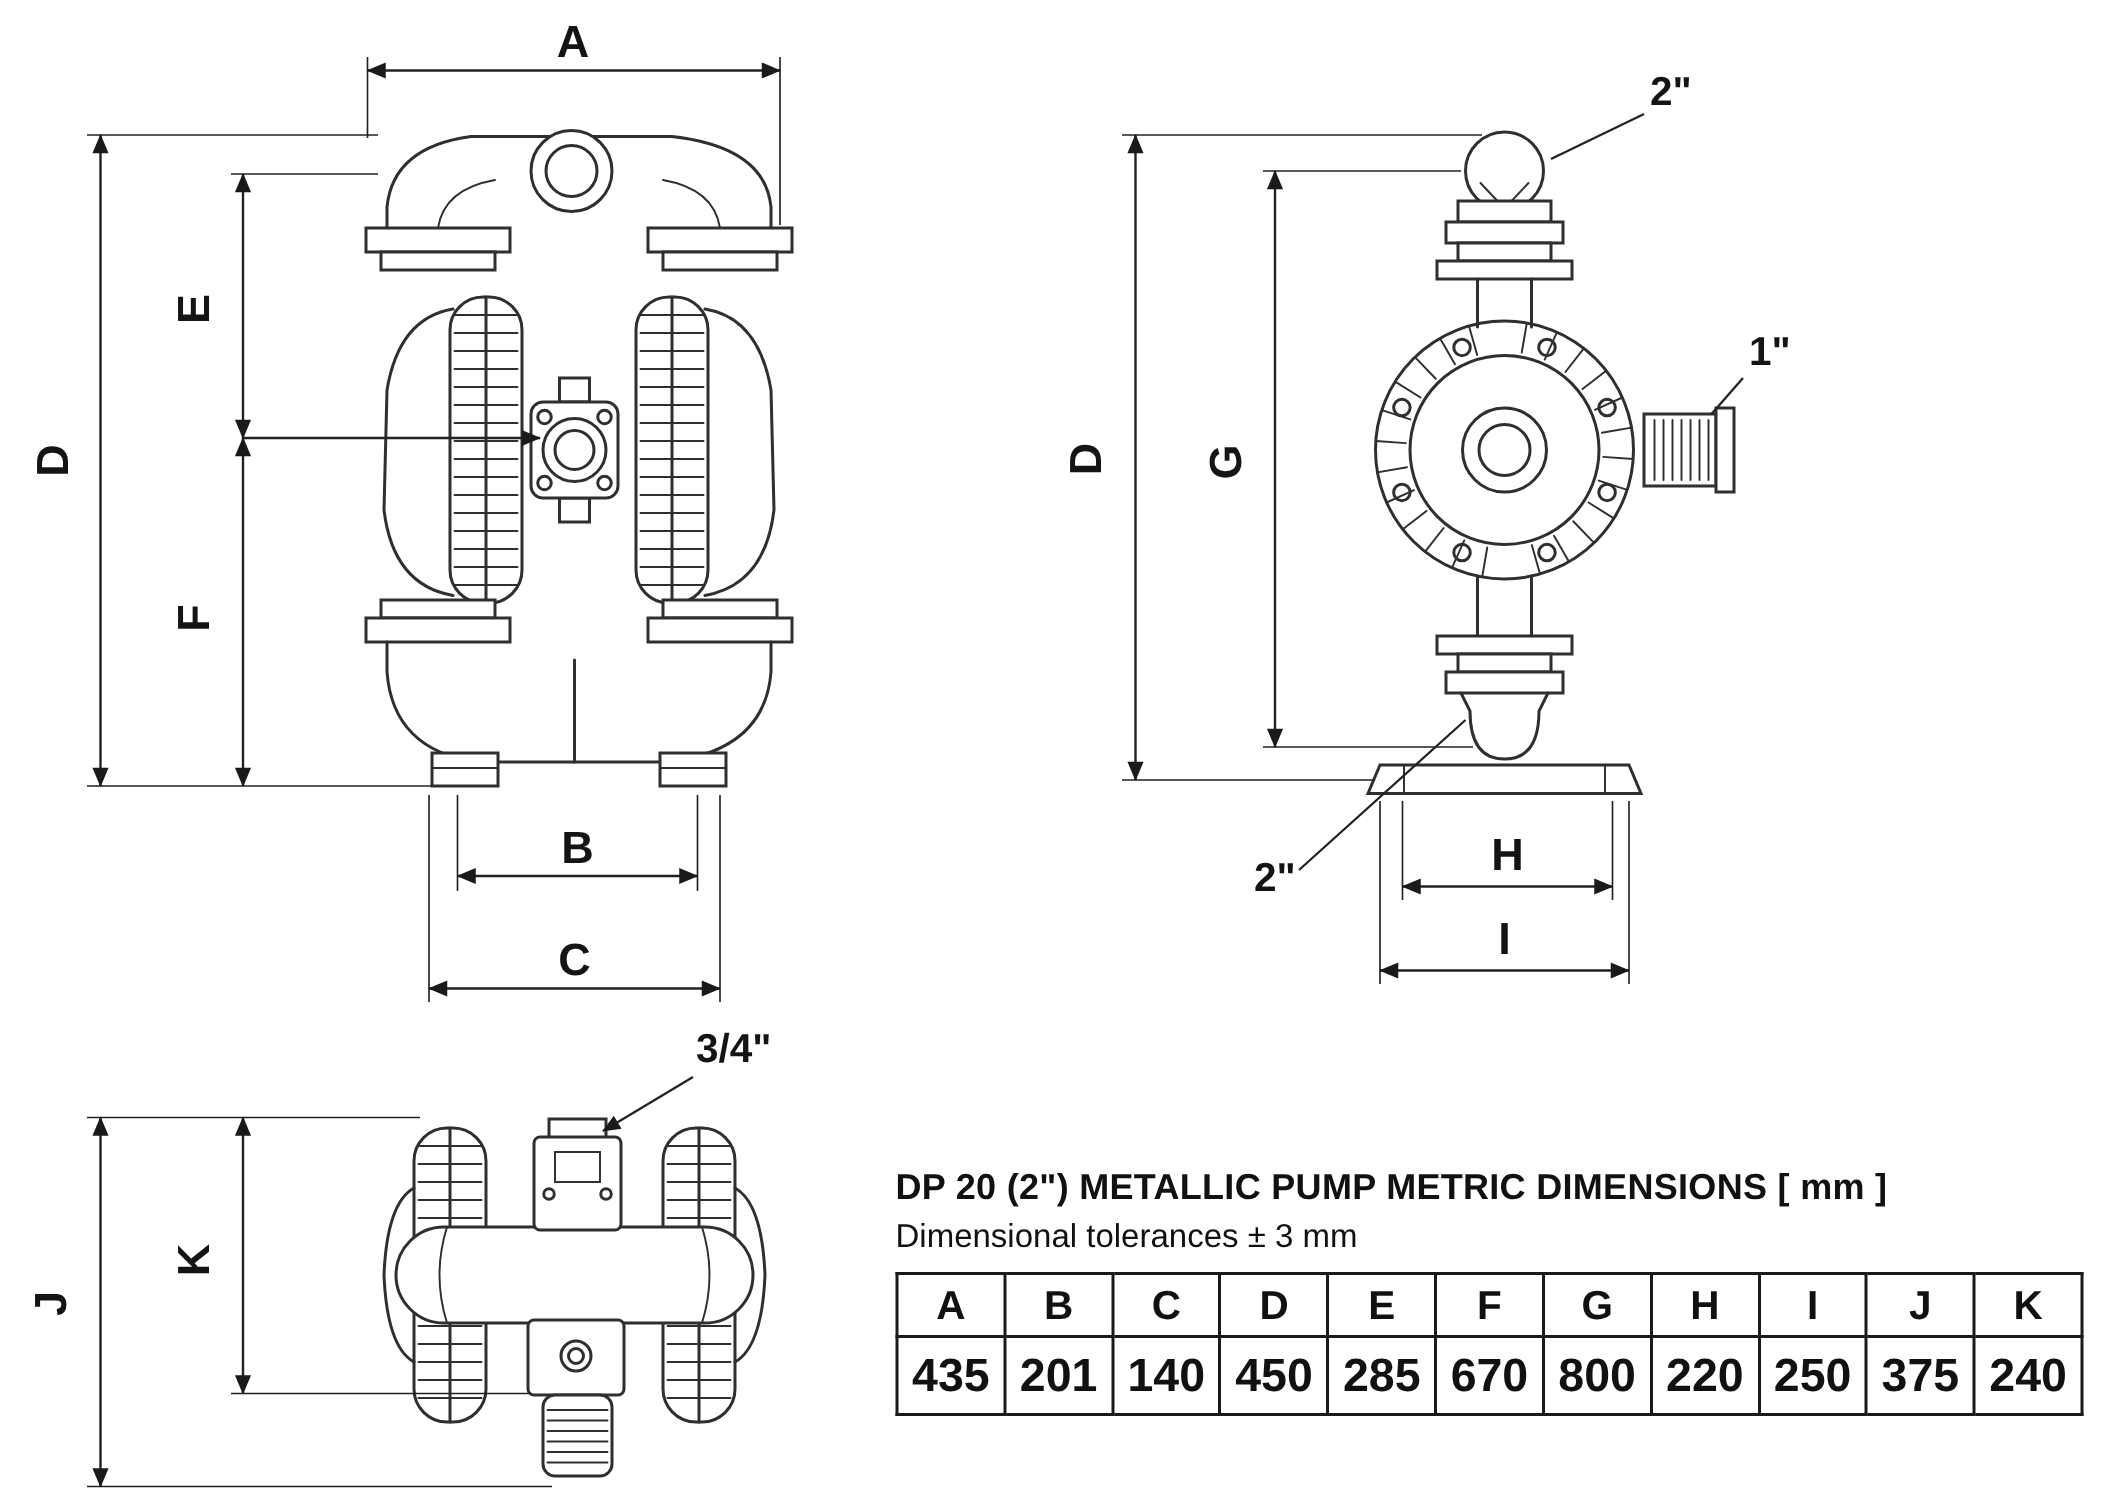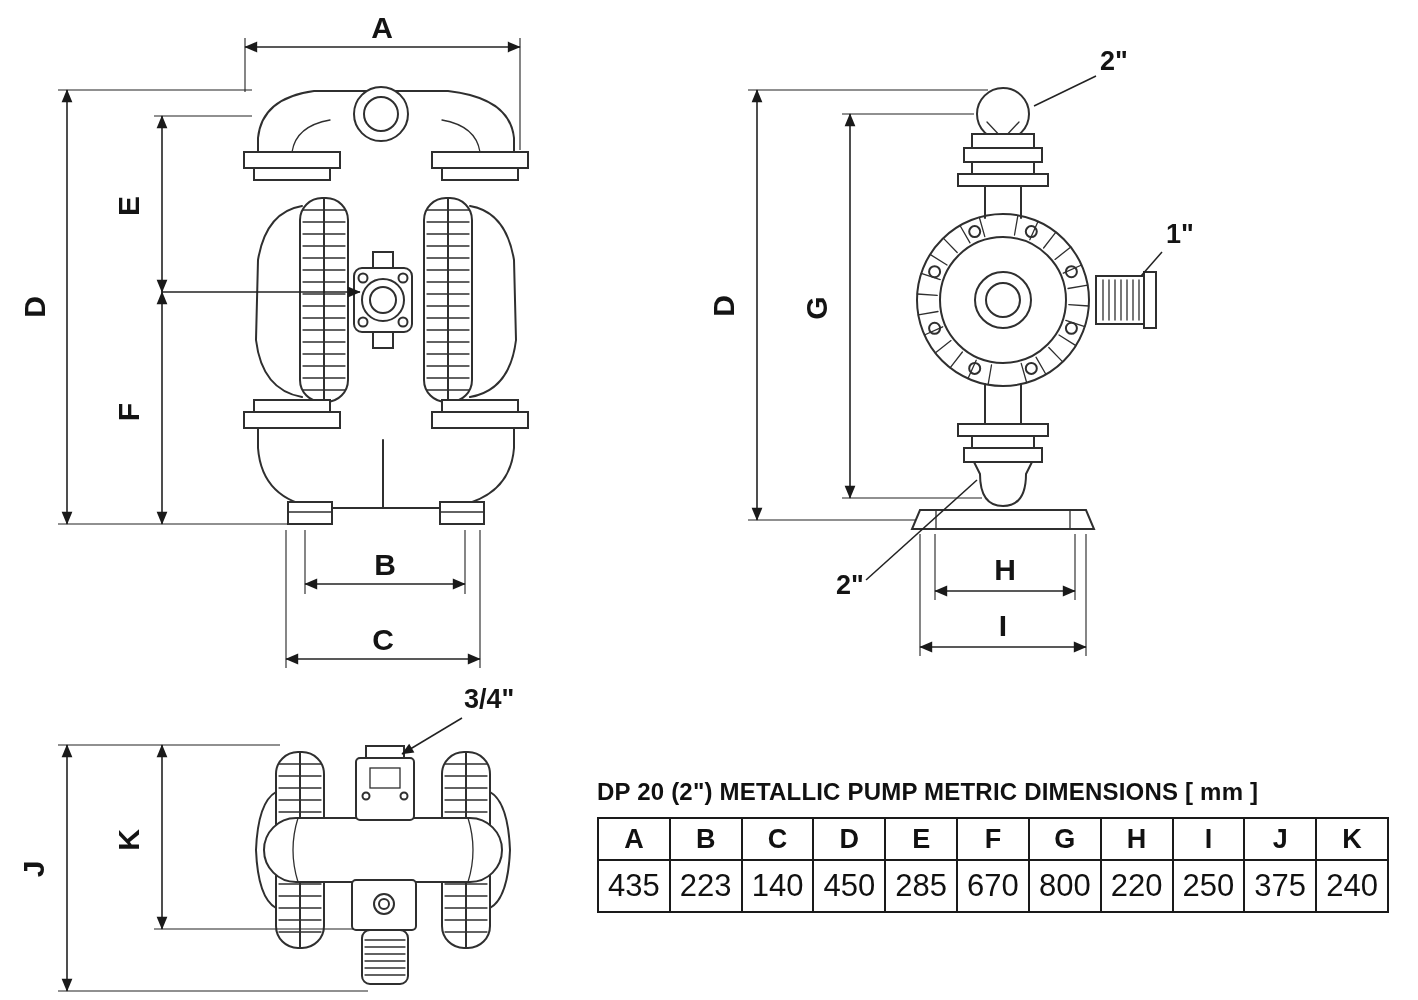--- a/index.html
+++ b/index.html
@@ -18,21 +18,21 @@
   .dim-label{font-size:30px;font-weight:bold;}
   .port-label{font-size:27px;font-weight:bold;}
 
   
   .table-block{position:absolute;left:597px;top:778px;width:792px;color:#111;}
   .tbl-title{font-weight:bold;font-size:24px;letter-spacing:.2px;white-space:nowrap;}
   .tbl-subtitle{font-size:22px;margin-top:5px;}
   .dim-table{border-collapse:collapse;margin-top:11px;width:792px;table-layout:fixed;}
   .dim-table th,.dim-table td{border:2px solid #1a1a1a;text-align:center;padding:0;color:#111;}
   .dim-table th{font-size:27px;font-weight:bold;height:40px;}
-  .dim-table td{font-size:31px;font-weight:normal;height:50px;}
+  .dim-table td{font-size:31px;font-weight:bold;height:50px;}
 </style>
 </head>
 <body>
 
 <div class="canvas">
 
 <svg class="drawing" width="1418" height="1000" viewBox="0 0 1418 1000">
   <defs>
     <marker id="arr" viewBox="0 0 10 10" refX="9.5" refY="5" markerWidth="10" markerHeight="8" orient="auto-start-reverse">
       <path d="M0,0.8 L10,5 L0,9.2 Z" fill="#1a1a1a"></path>
@@ -335,38 +335,39 @@
     <line class="leader" x1="462" y1="718" x2="402" y2="754" marker-end="url(#arr)"></line>
 
     <text class="port-label" x="464" y="708">3/4"</text>
     <text class="dim-label" transform="rotate(-90 44 869)" x="44" y="869" text-anchor="middle">J</text>
     <text class="dim-label" transform="rotate(-90 139 840)" x="139" y="840" text-anchor="middle">K</text>
   </g>
 </svg>
 
 <div class="table-block">
   <div class="tbl-title">DP 20 (2") METALLIC PUMP METRIC DIMENSIONS [ mm ]</div>
+  <div class="tbl-subtitle">Dimensional tolerances ± 3 mm</div>
   <table class="dim-table">
     <tbody>
           <tr>
       <th>A</th>
       <th>B</th>
       <th>C</th>
       <th>D</th>
       <th>E</th>
       <th>F</th>
       <th>G</th>
       <th>H</th>
       <th>I</th>
       <th>J</th>
       <th>K</th>
     </tr>
     <tr>
       <td>435</td>
-      <td>223</td>
+      <td>201</td>
       <td>140</td>
       <td>450</td>
       <td>285</td>
       <td>670</td>
       <td>800</td>
       <td>220</td>
       <td>250</td>
       <td>375</td>
       <td>240</td>
     </tr>

